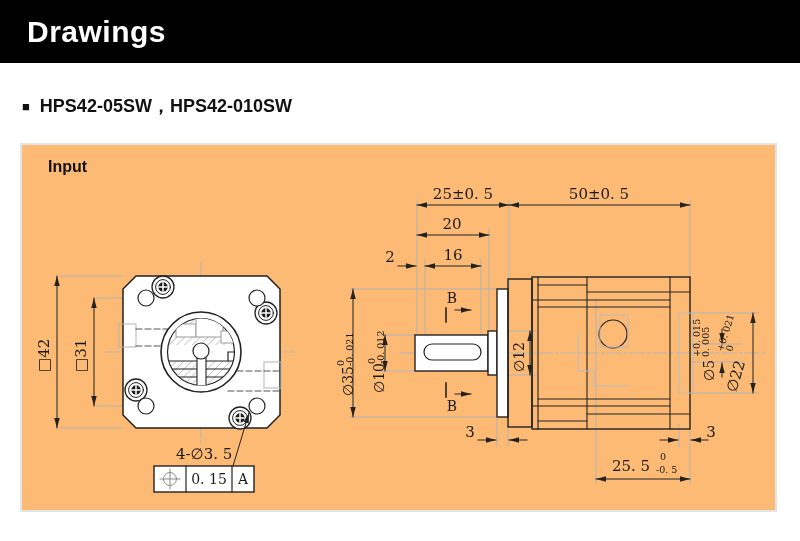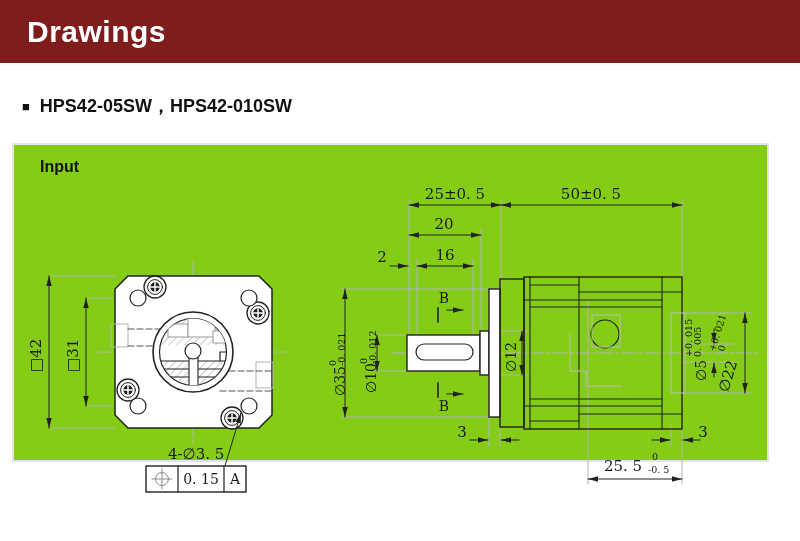--- a/index.html
+++ b/index.html
@@ -1,25 +1,25 @@
 <!DOCTYPE html>
 <html><head>
 <meta charset="utf-8">
 <style>
   html,body{margin:0;padding:0;background:#ffffff;}
   .page{position:relative;width:800px;height:541px;background:#fff;overflow:hidden;
         font-family:"Liberation Sans",sans-serif;}
-  .header{position:absolute;left:0;top:0;width:800px;height:63px;background:#7f1d1d;
+  .header{position:absolute;left:0;top:0;width:800px;height:63px;background:#000000;
           display:flex;align-items:center;}
   .header h1{color:#fff;font-size:30px;font-weight:700;margin:0 0 0 27px;letter-spacing:.5px;}
   .subtitle{position:absolute;left:22px;top:94px;display:flex;align-items:center;
             font-size:18px;font-weight:700;color:#111;}
   .subtitle .bullet{font-size:13px;margin-right:10px;line-height:1;}
-  .panel{position:absolute;left:12px;top:143px;width:757px;height:319px;
-         border:2px solid #e4e4e4;background:#84cc16;box-sizing:border-box;}
+  .panel{position:absolute;left:20px;top:143px;width:757px;height:369px;
+         border:2px solid #e4e4e4;background:#fdba74;box-sizing:border-box;}
   .panel-label{position:absolute;left:26px;top:13px;font-size:16px;font-weight:700;color:#111;}
   svg{position:absolute;left:0;top:0;}
   svg text{font-family:"DejaVu Serif","DejaVu Sans","Liberation Serif",serif;fill:#1a1a1a;}
   .dim{font-size:15px;}
   .dimS{font-size:9.5px;}
   .dimM{font-size:14px;}
 </style>
 </head>
 <body>
 

